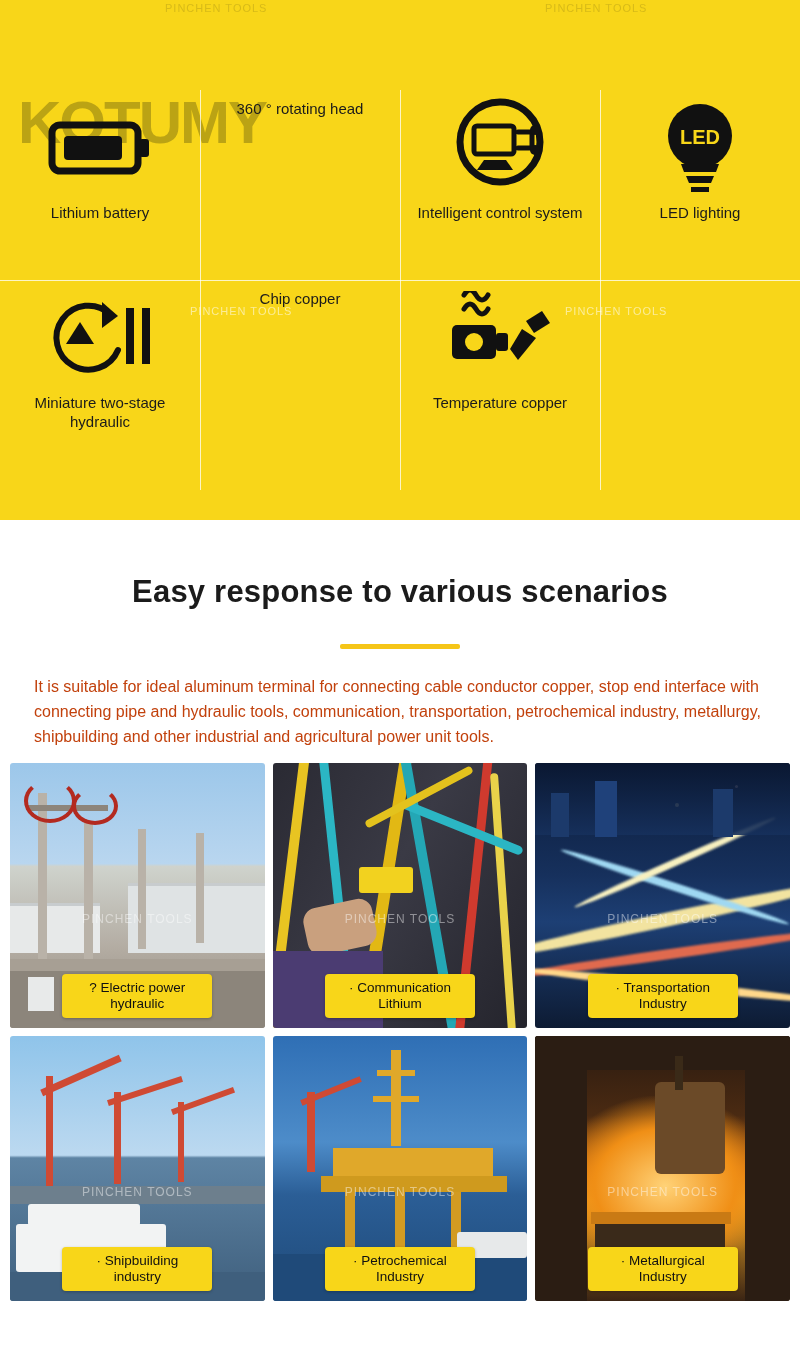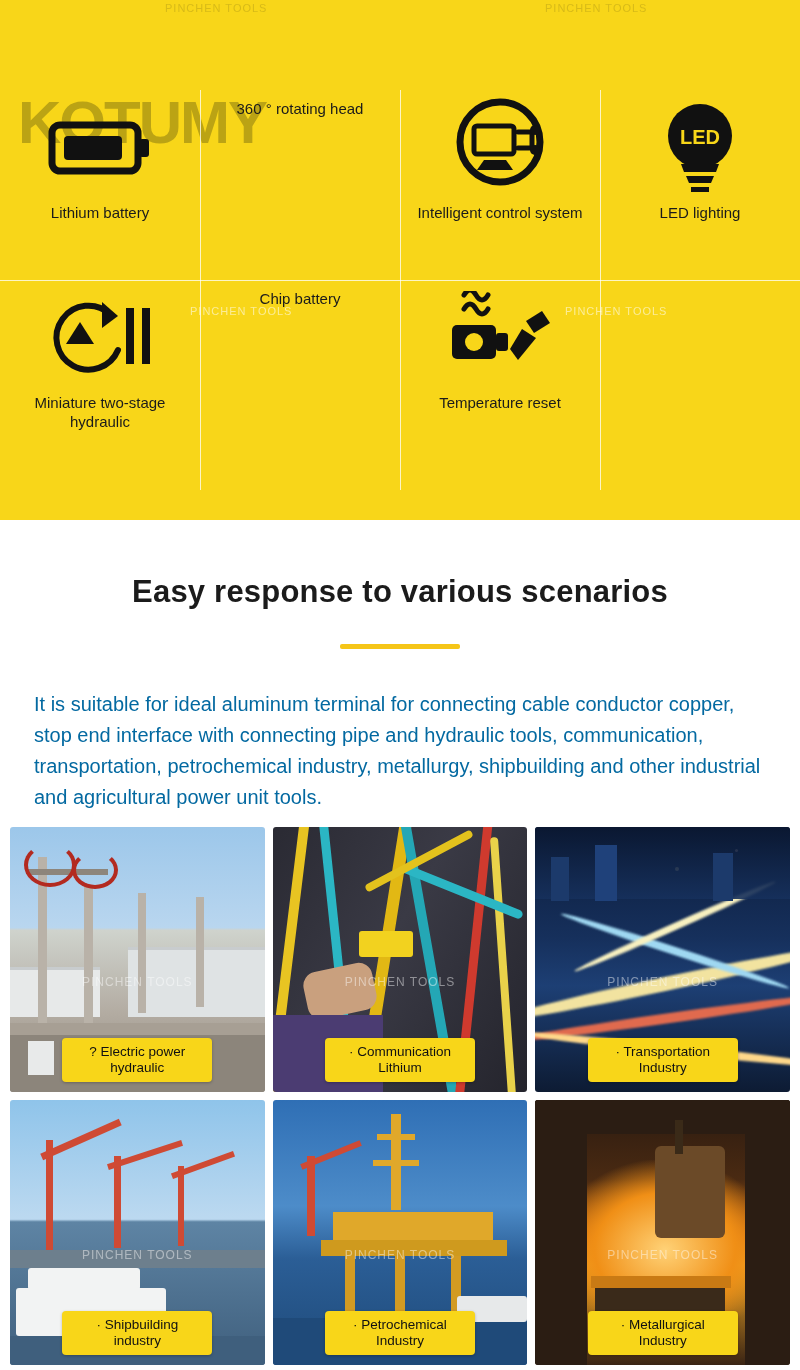--- a/index.html
+++ b/index.html
@@ -102,24 +102,24 @@
     font-weight: bold;
     color: #1b1b1b;
     letter-spacing: .2px;
   }
   .rule {
     width: 120px; height: 5px; background: #f5c518;
     margin: 34px auto 0;
     border-radius: 2px;
   }
   .intro {
-    margin: 40px 34px 0 34px;
-    font-size: 20px;
+    margin: 26px 34px 0 34px;
+    font-size: 16px;
     line-height: 1.55;
-    color: #0369a1;
+    color: #c2410c;
   }
 
   .cards {
     margin: 14px 10px 0 10px;
     display: grid;
     grid-template-columns: repeat(3, 1fr);
     gap: 8px;
   }
   .card {
     position: relative;
@@ -256,37 +256,37 @@
             <path class="fl" d="M62 10 l16 14 -16 12 z"></path>
             <path class="fl" d="M26 52 l14 -22 14 22 z"></path>
             <rect class="fl" x="86" y="16" width="8" height="56"></rect>
             <rect class="fl" x="102" y="16" width="8" height="56"></rect>
           </svg>
         </div>
         <div class="cap">Miniature two-stage hydraulic</div>
       </div>
 
       <div class="cell">
-        <div class="cap">Chip battery</div>
+        <div class="cap">Chip copper</div>
       </div>
 
 
       <div class="cell">
         <div class="art">
           <svg width="140" height="95" viewBox="0 0 140 95">
             <path class="st" d="M34 18 q6 -10 12 0 q6 10 12 0" style="stroke-width:5"></path>
             <path class="st" d="M34 4 q6 -10 12 0 q6 10 12 0" style="stroke-width:5"></path>
             <rect class="fl" x="22" y="34" width="44" height="34" rx="5"></rect>
             <circle cx="44" cy="51" r="9" fill="#f8d619"></circle>
             <rect class="fl" x="66" y="42" width="12" height="18" rx="3"></rect>
             <path class="fl" d="M96 30 l16 -10 8 12 -16 10 z"></path>
             <path class="fl" d="M92 38 l14 9 -18 22 -8 -11 z"></path>
           </svg>
         </div>
-        <div class="cap">Temperature reset</div>
+        <div class="cap">Temperature copper</div>
       </div>
 
     </div>
   </section>
 
   <section class="scen">
     <h2>Easy response to various scenarios</h2>
     <div class="rule"></div>
     <p class="intro">It is suitable for ideal aluminum terminal for connecting cable conductor copper, stop end interface with connecting pipe and hydraulic tools, communication, transportation, petrochemical industry, metallurgy, shipbuilding and other industrial and agricultural power unit tools.</p>
 

